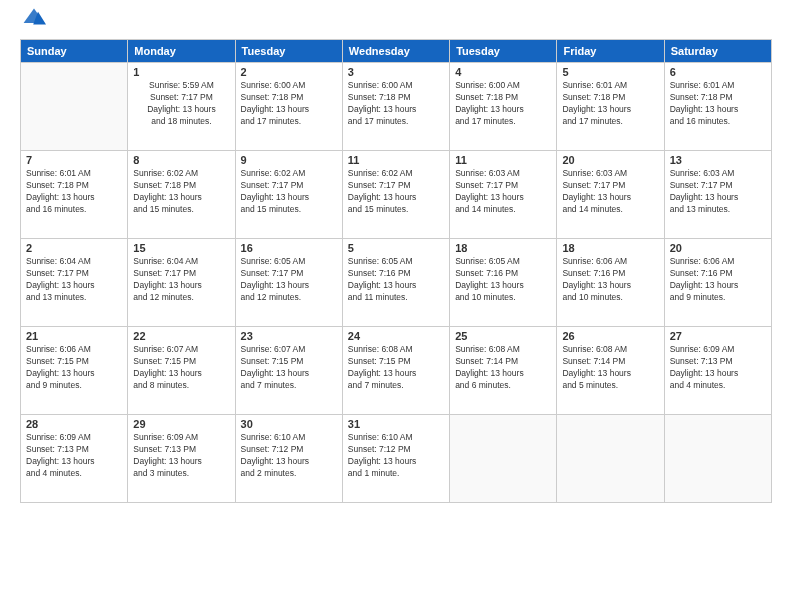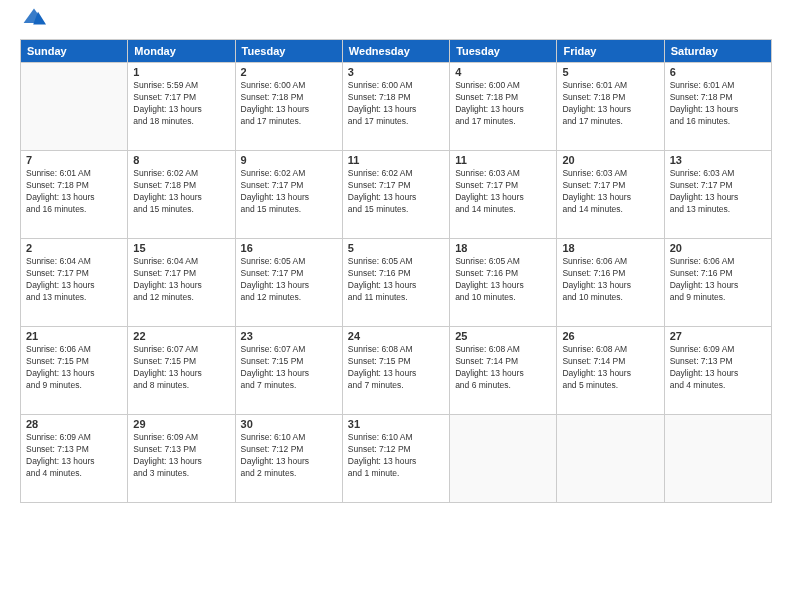--- a/index.html
+++ b/index.html
@@ -109,21 +109,21 @@
           <th>Tuesday</th>
           <th>Friday</th>
           <th>Saturday</th>
         </tr>
     </thead>
     <tbody id="calendar-body">
         <tr>
           <td class="empty"></td>
           <td>
             <span class="day-number">1</span>
-            <div class="day-info" style="white-space: pre-line;">Sunrise: 5:59 AM
+            <div class="day-info" style="white-space: pre-line; text-align: center;">Sunrise: 5:59 AM
 Sunset: 7:17 PM
 Daylight: 13 hours
 and 18 minutes.</div>
           </td>
           <td>
             <span class="day-number">2</span>
             <div class="day-info" style="white-space: pre-line;">Sunrise: 6:00 AM
 Sunset: 7:18 PM
 Daylight: 13 hours
 and 17 minutes.</div>

